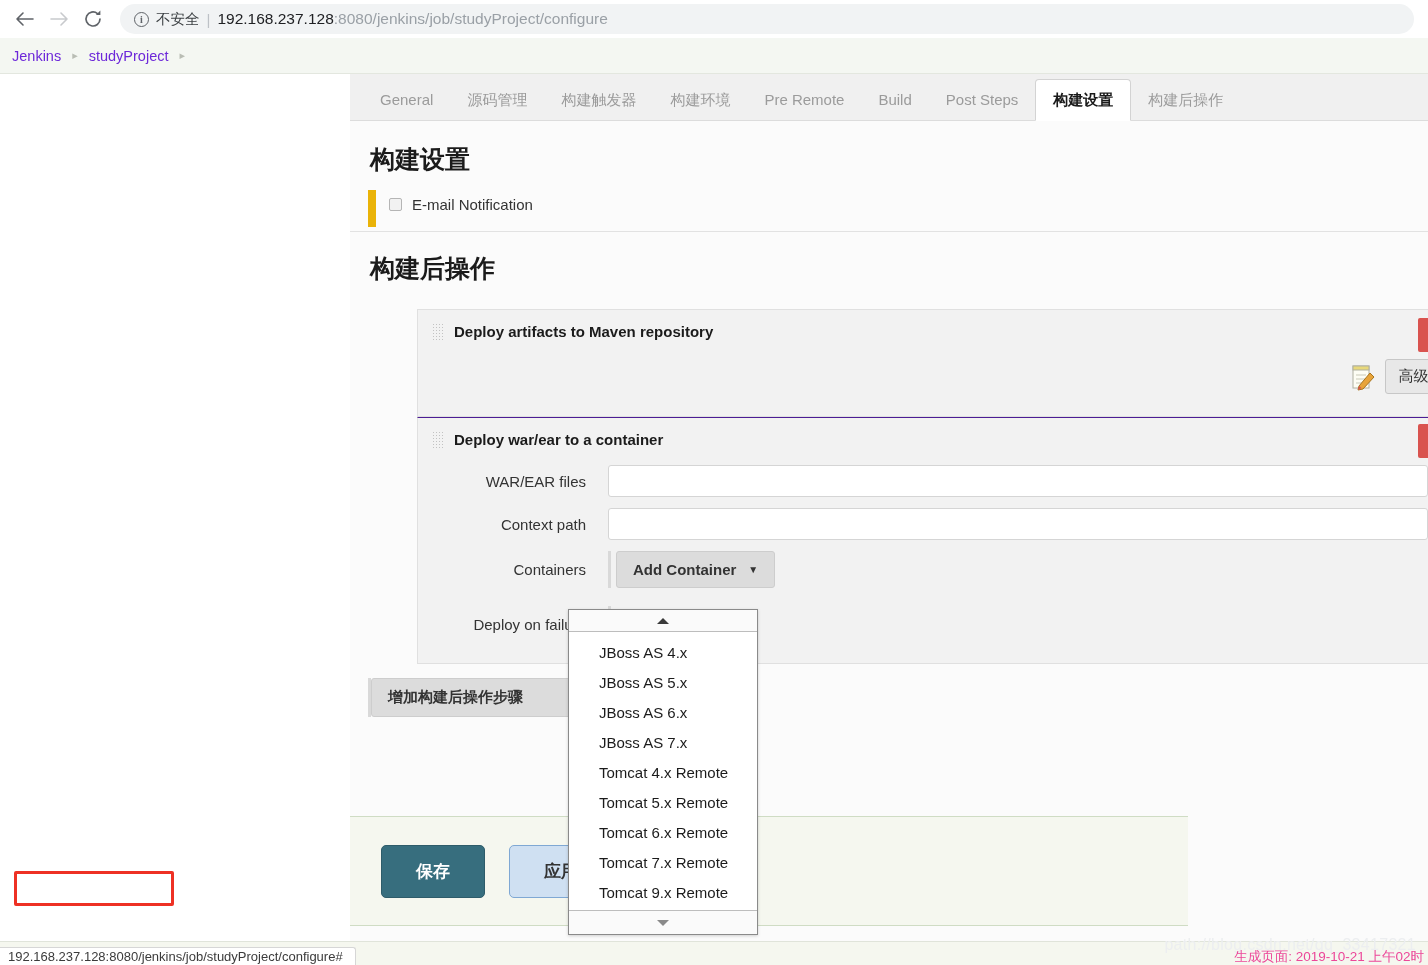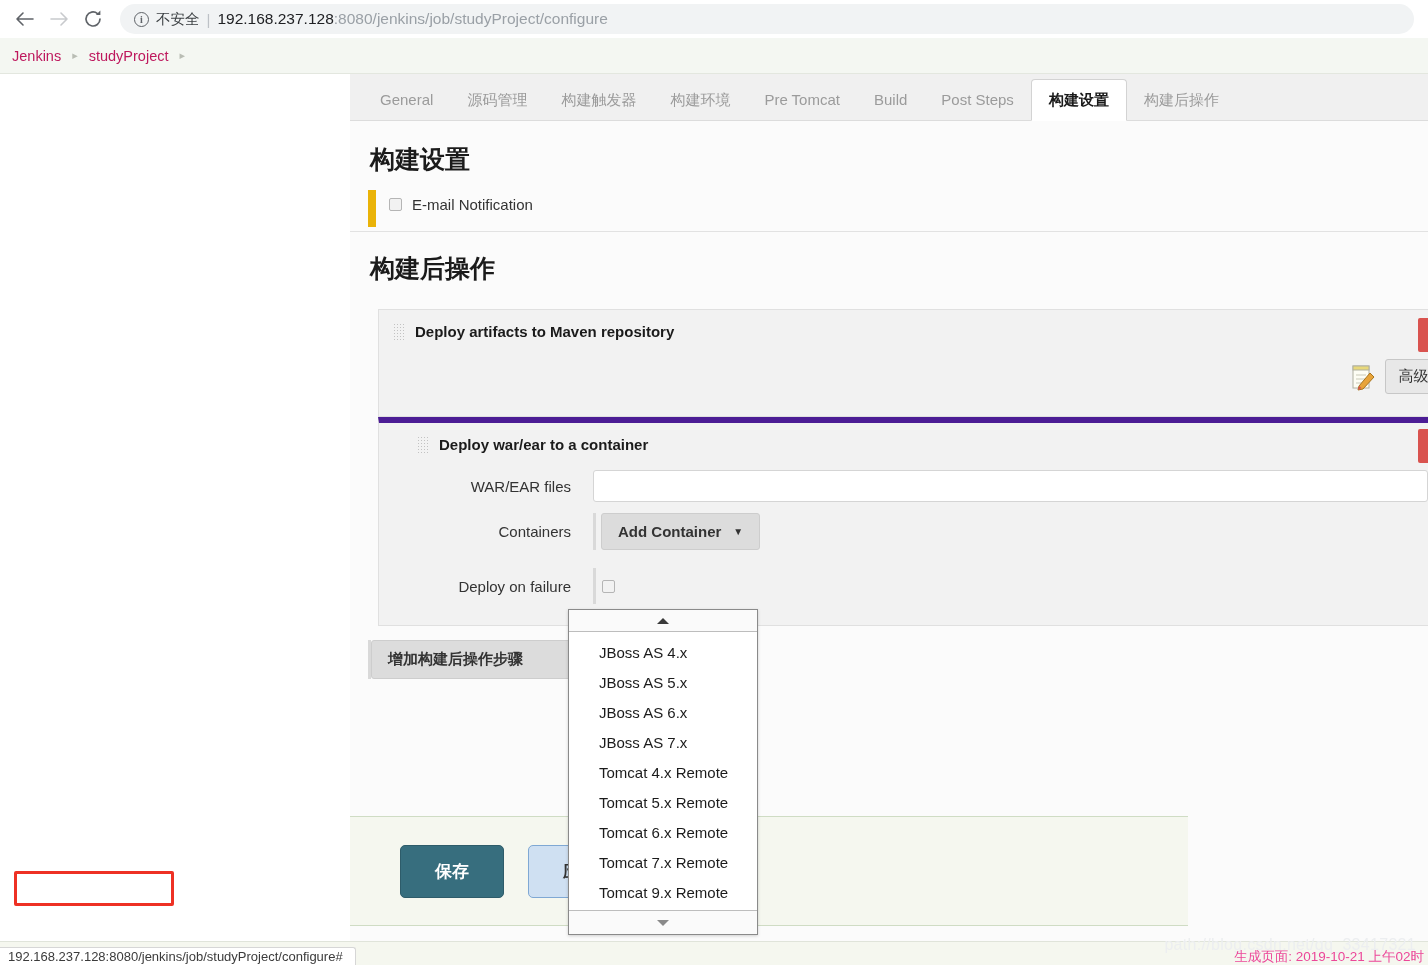--- a/index.html
+++ b/index.html
@@ -43,21 +43,21 @@
   .url-main { color: #202124; font-size: 15.5px; white-space: nowrap; }
   .url-rest { color: #9aa0a6; font-size: 15.5px; white-space: nowrap; }
 
   
   .breadcrumb-bar {
     position: absolute; left: 0; top: 38px; width: 1428px; height: 36px;
     background: #f4f7f2;
     border-bottom: 1px solid #e3e7df;
     display: flex; align-items: center; padding-left: 12px;
   }
-  .crumb { color: #be185d; font-size: 14.5px; }
+  .crumb { color: #6d28d9; font-size: 14.5px; }
   .crumb-sep { color: #b9bdb4; font-size: 11px; margin: 0 11px; }
 
   
   .left-pane {
     position: absolute; left: 0; top: 74px; width: 350px; height: 867px;
     background: #ffffff;
   }
 
   
   .main-col {
@@ -100,23 +100,23 @@
     background: #f2f2f2; flex: 0 0 auto;
   }
   .opt-label { margin-left: 10px; font-size: 15px; color: #333; }
 
   .hrule { height: 1px; background: #e2e2e2; margin: 4px 0 0 0; }
 
   
   .pb-wrap { margin: 10px 0 0 28px; }
   .pb-block {
     position: relative; background: #f2f2f2;
-    border: 1px solid #e0e0e0; border-right: none;
-  }
-  .pb-block.second { border-top: 6px solid #4c1d95; padding-left: 24px; }
+    border: 1px solid #e0e0e0; border-right: none; margin-left: 39px;
+  }
+  .pb-block.second { border-top: 1px solid #4c1d95; }
   .pb-title-row { display: flex; align-items: center; padding: 13px 0 13px 14px; }
   .drag-handle {
     width: 11px; height: 17px; flex: 0 0 auto; opacity: .55;
     background-image: radial-gradient(#9a9a9a 34%, transparent 36%);
     background-size: 3px 3px;
   }
   .pb-title { margin-left: 11px; font-size: 15px; font-weight: bold; color: #1b1b1b; }
 
   .adv-row {
     display: flex; align-items: center; justify-content: flex-end;
@@ -161,21 +161,21 @@
     background: #dcdcdc; border: 1px solid #cdcdcd; border-radius: 3px;
     font-size: 15px; font-weight: bold; color: #333;
     padding: 9px 16px; display: inline-flex; align-items: center; gap: 35px;
   }
   .add-step-wrap { margin: 14px 0 0 18px; display: flex; align-items: stretch; }
 
   
   .save-bar {
     position: absolute; left: 0; top: 695px; width: 838px; height: 110px;
     background: #f5f7ef; border-top: 1px solid #cfdcc4; border-bottom: 1px solid #cfdcc4;
-    display: flex; align-items: center; padding-left: 50px;
+    display: flex; align-items: center; padding-left: 31px;
   }
   .btn-save {
     background: #376e7e; color: #fff; font-size: 17px; font-weight: bold;
     border: 1px solid #2e5c6a; border-radius: 5px; padding: 14px 34px;
   }
   .btn-apply {
     background: #cfe0f2; color: #333; font-size: 17px; font-weight: bold;
     border: 1px solid #7fa8d4; border-radius: 5px; padding: 14px 34px;
     margin-left: 24px;
   }
@@ -268,21 +268,21 @@
 
   <div class="left-pane"></div>
 
   <div class="main-col">
 
     <div class="tab-strip">
       <div class="tab">General</div>
       <div class="tab">源码管理</div>
       <div class="tab">构建触发器</div>
       <div class="tab">构建环境</div>
-      <div class="tab">Pre Tomcat</div>
+      <div class="tab">Pre Remote</div>
       <div class="tab">Build</div>
       <div class="tab">Post Steps</div>
       <div class="tab active">构建设置</div>
       <div class="tab">构建后操作</div>
     </div>
 
     <div class="content-area">
 
       <div class="section-head">构建设置</div>
 
@@ -322,20 +322,26 @@
         <div class="pb-block second">
           <div class="del-btn" style="top:6px;"></div>
           <div class="pb-title-row">
             <div class="drag-handle"></div>
             <div class="pb-title">Deploy war/ear to a container</div>
           </div>
 
           <div class="frm">
             <div class="frm-row">
               <div class="frm-label">WAR/EAR files</div>
+              <div class="frm-ctrl">
+                <div class="txt-input"></div>
+              </div>
+            </div>
+            <div class="frm-row">
+              <div class="frm-label">Context path</div>
               <div class="frm-ctrl">
                 <div class="txt-input"></div>
               </div>
             </div>
             <div class="frm-row" style="margin-bottom:18px;">
               <div class="frm-label">Containers</div>
               <div class="frm-ctrl">
                 <div class="lbar"></div>
                 <div class="btn-dd">
                   <span>Add Container</span>

